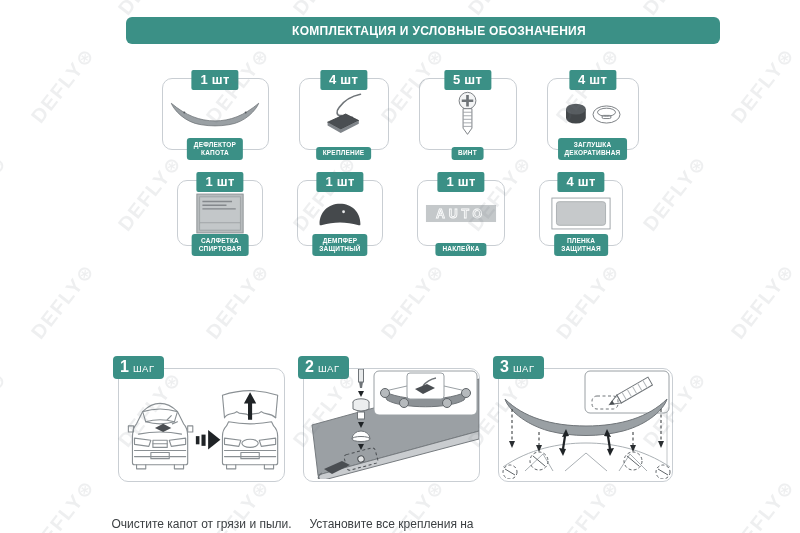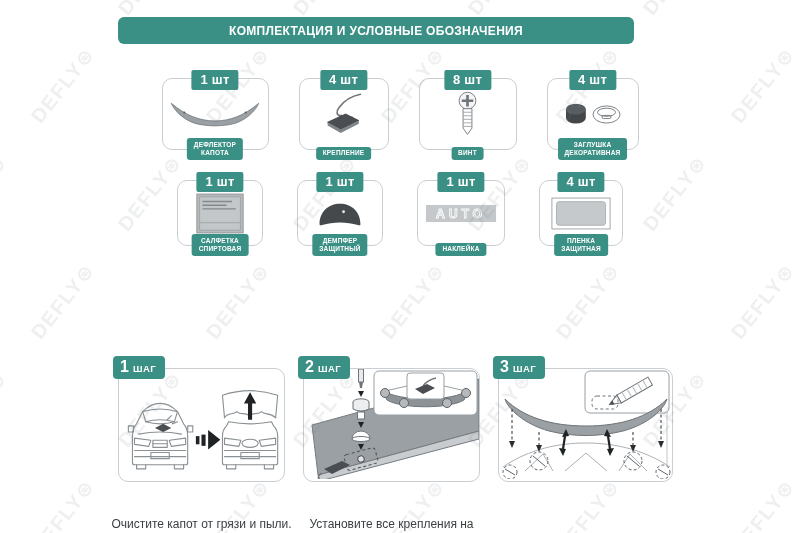--- a/index.html
+++ b/index.html
@@ -7,21 +7,21 @@
        font-family:"Liberation Sans","DejaVu Sans",sans-serif;}
   .page{position:absolute;inset:0;}
   
   #watermarks{position:absolute;inset:0;z-index:30;pointer-events:none;overflow:hidden;}
   .wm{position:absolute;transform:rotate(-52deg);font-size:20px;font-weight:bold;
       color:rgba(118,124,130,0.12);letter-spacing:1.5px;white-space:nowrap;}
   
   .band{position:absolute;background:#3b9086;color:#fff;font-weight:bold;
         display:flex;align-items:center;justify-content:center;border-radius:6px;
         letter-spacing:.3px;z-index:2;text-align:center;}
-  .band1{left:118px;top:17px;width:516px;height:27px;font-size:12px;}
+  .band1{left:126px;top:17px;width:562px;height:27px;font-size:12px;padding-left:32px;}
   .band2{left:113px;top:298px;width:570px;height:26px;font-size:11.5px;}
   
   .parts-row{position:absolute;left:0;width:800px;display:flex;justify-content:center;z-index:2;}
   .row1{top:78px;gap:30px;}
   .row2{top:180px;gap:34px;}
   .part-card{position:relative;border:1.5px solid #c9ced3;border-radius:10px;background:#fff;
              display:flex;align-items:center;justify-content:center;}
   .row1 .part-card{height:70px;}
   .row2 .part-card{height:64px;}
   .qty-badge{position:absolute;top:-9px;left:50%;transform:translateX(-50%);
@@ -35,21 +35,21 @@
   
   .step{position:absolute;top:368px;z-index:2;}
   .step1{left:118px;width:167px;}
   .step2{left:303px;width:177px;}
   .step3{left:498px;width:175px;}
   .step-card{position:relative;border:1.5px solid #c9ced3;border-radius:10px;background:#fff;
              height:112px;overflow:hidden;}
   .step-badge{position:absolute;top:-12px;left:-5px;z-index:4;background:#3b9086;color:#fff;
               display:inline-flex;align-items:baseline;gap:4px;padding:3px 9px 4px 7px;border-radius:4px;}
   .step-badge .n{font-size:16px;font-weight:bold;line-height:1;}
-  .step-badge .w{font-size:9.5px;font-weight:bold;letter-spacing:.5px;}
+  .step-badge .w{font-size:9.5px;font-weight:normal;letter-spacing:.5px;}
   .step-caption{position:absolute;top:120px;left:50%;transform:translateX(-50%);width:215px;
                 font-size:12px;line-height:1.35;color:#3c4043;text-align:center;white-space:pre-line;margin-top:28px;}
   svg{display:block;}
 </style>
 </head>
 <body>
 
 <div class="page">
 
   <div class="band band1">
@@ -73,21 +73,21 @@
       <div class="part-art">
         <svg viewBox="0 0 56 56" width="46" height="46">
           <path d="M48,4 C38,6 28,12 22,20 C18,25 19,30 24,30 C20,34 23,40 29,38 L38,32" fill="none" stroke="#6f7478" stroke-width="2" stroke-linecap="round"></path>
           <path d="M8,38 L30,28 L46,36 L24,47 Z" fill="#4a4e52" stroke="#3a3e41"></path>
           <path d="M8,38 L8,42 L24,51 L46,40 L46,36 L24,47 Z" fill="#80858a"></path>
         </svg>
       </div>
       <div class="part-label">КРЕПЛЕНИЕ</div>
     </div>
     <div class="part-card" style="width:96px">
-      <div class="qty-badge">8 шт</div>
+      <div class="qty-badge">5 шт</div>
       <div class="part-art">
         <svg viewBox="0 0 28 52" width="25" height="46">
           <circle cx="14" cy="11" r="9.5" fill="#f3f4f5" stroke="#6f7478"></circle>
           <path d="M14,4.5 V17.5 M7.5,11 H20.5" stroke="#6f7478" stroke-width="3"></path>
           <path d="M9,20 H19 L19,42 L14,49 L9,42 Z" fill="#fff" stroke="#6f7478"></path>
           <path d="M9,24 H19 M9,28 H19 M9,32 H19 M9,36 H19 M9,40 H19" stroke="#9ba0a4" stroke-width="1"></path>
         </svg>
       </div>
       <div class="part-label">ВИНТ</div>
     </div>

